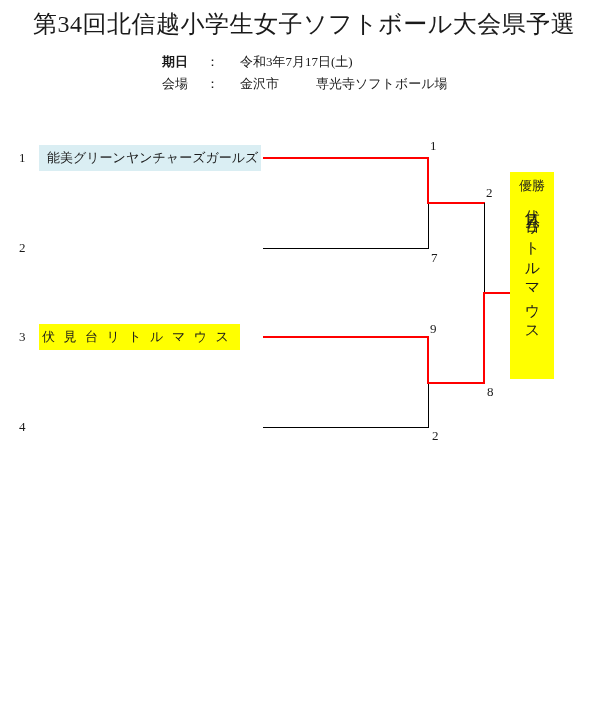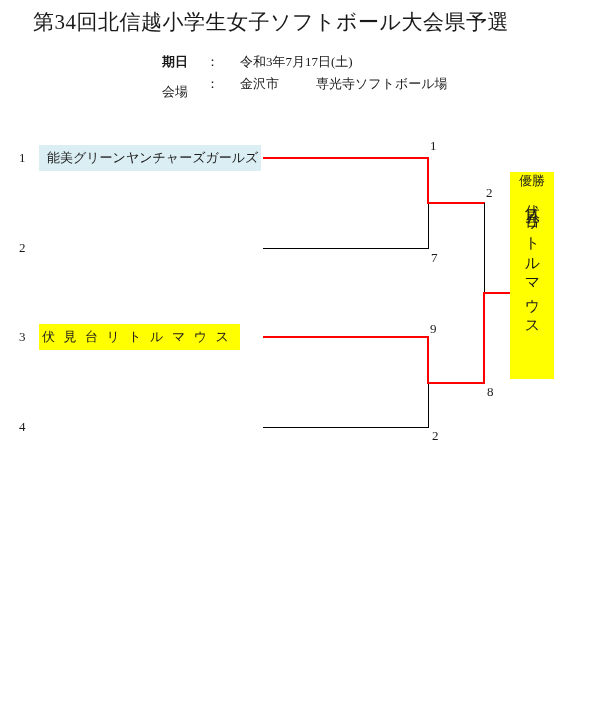--- a/index.html
+++ b/index.html
@@ -7,21 +7,21 @@
     position:relative;
     width:600px;height:719px;
     background:#ffffff;
     font-family:"Liberation Serif","DejaVu Serif",serif;
     color:#1a1a1a;
     overflow:hidden;
   }
   .abs{position:absolute;}
   #title{
     left:33px;top:8px;
-    font-size:21px;
+    font-size:24px;
     letter-spacing:0.5px;
     white-space:nowrap;
   }
   .info-text{font-size:13px;white-space:nowrap;}
   
   .line{position:absolute;background:#000000;}
   .line.red{background:#ff0000;}
   
   .score{position:absolute;font-size:13px;line-height:13px;white-space:nowrap;}
   
@@ -35,42 +35,42 @@
   .hl-yellow{background:#ffff00;}
   .ls-none{letter-spacing:0px;padding-left:8px;}
   .ls-wide{letter-spacing:8.5px;}
   .ls-mid{letter-spacing:3px;}
   
   #champion-box{
     left:510px;top:172px;width:44px;height:207px;
     background:#ffff00;
     display:flex;flex-direction:column;align-items:center;
   }
-  #champion-label{font-size:13px;white-space:nowrap;}
+  #champion-label{font-size:13px;margin-top:5px;white-space:nowrap;}
   #champion-name{
     writing-mode:vertical-rl;
     text-orientation:upright;
     font-size:15px;
     letter-spacing:4px;
     margin-top:3px;
     white-space:nowrap;
   }
 </style>
 </head>
 <body>
 
 <div id="sheet">
 
   <div id="title" class="abs">第34回北信越小学生女子ソフトボール大会県予選</div>
 
   <div class="abs info-text" style="left:162px;top:53px;font-weight:bold;">期日</div>
   <div class="abs info-text" style="left:206px;top:53px;">：</div>
   <div class="abs info-text" style="left:240px;top:53px;">令和3年7月17日(土)</div>
 
-  <div class="abs info-text" style="left:162px;top:75px;margin-top:8px;">会場</div>
+  <div class="abs info-text" style="left:162px;top:75px;">会場</div>
   <div class="abs info-text" style="left:206px;top:75px;">：</div>
   <div class="abs info-text" style="left:240px;top:75px;">金沢市</div>
   <div class="abs info-text" style="left:316px;top:75px;">専光寺ソフトボール場</div>
 
   <div class="team-row" style="top:143px;">
     <span class="seed">1</span>
     <span class="tname hl-blue ls-none">能美グリーンヤンチャーズガールズ</span>
   </div>
   <div class="team-row" style="top:233px;">
     <span class="seed">2</span>

